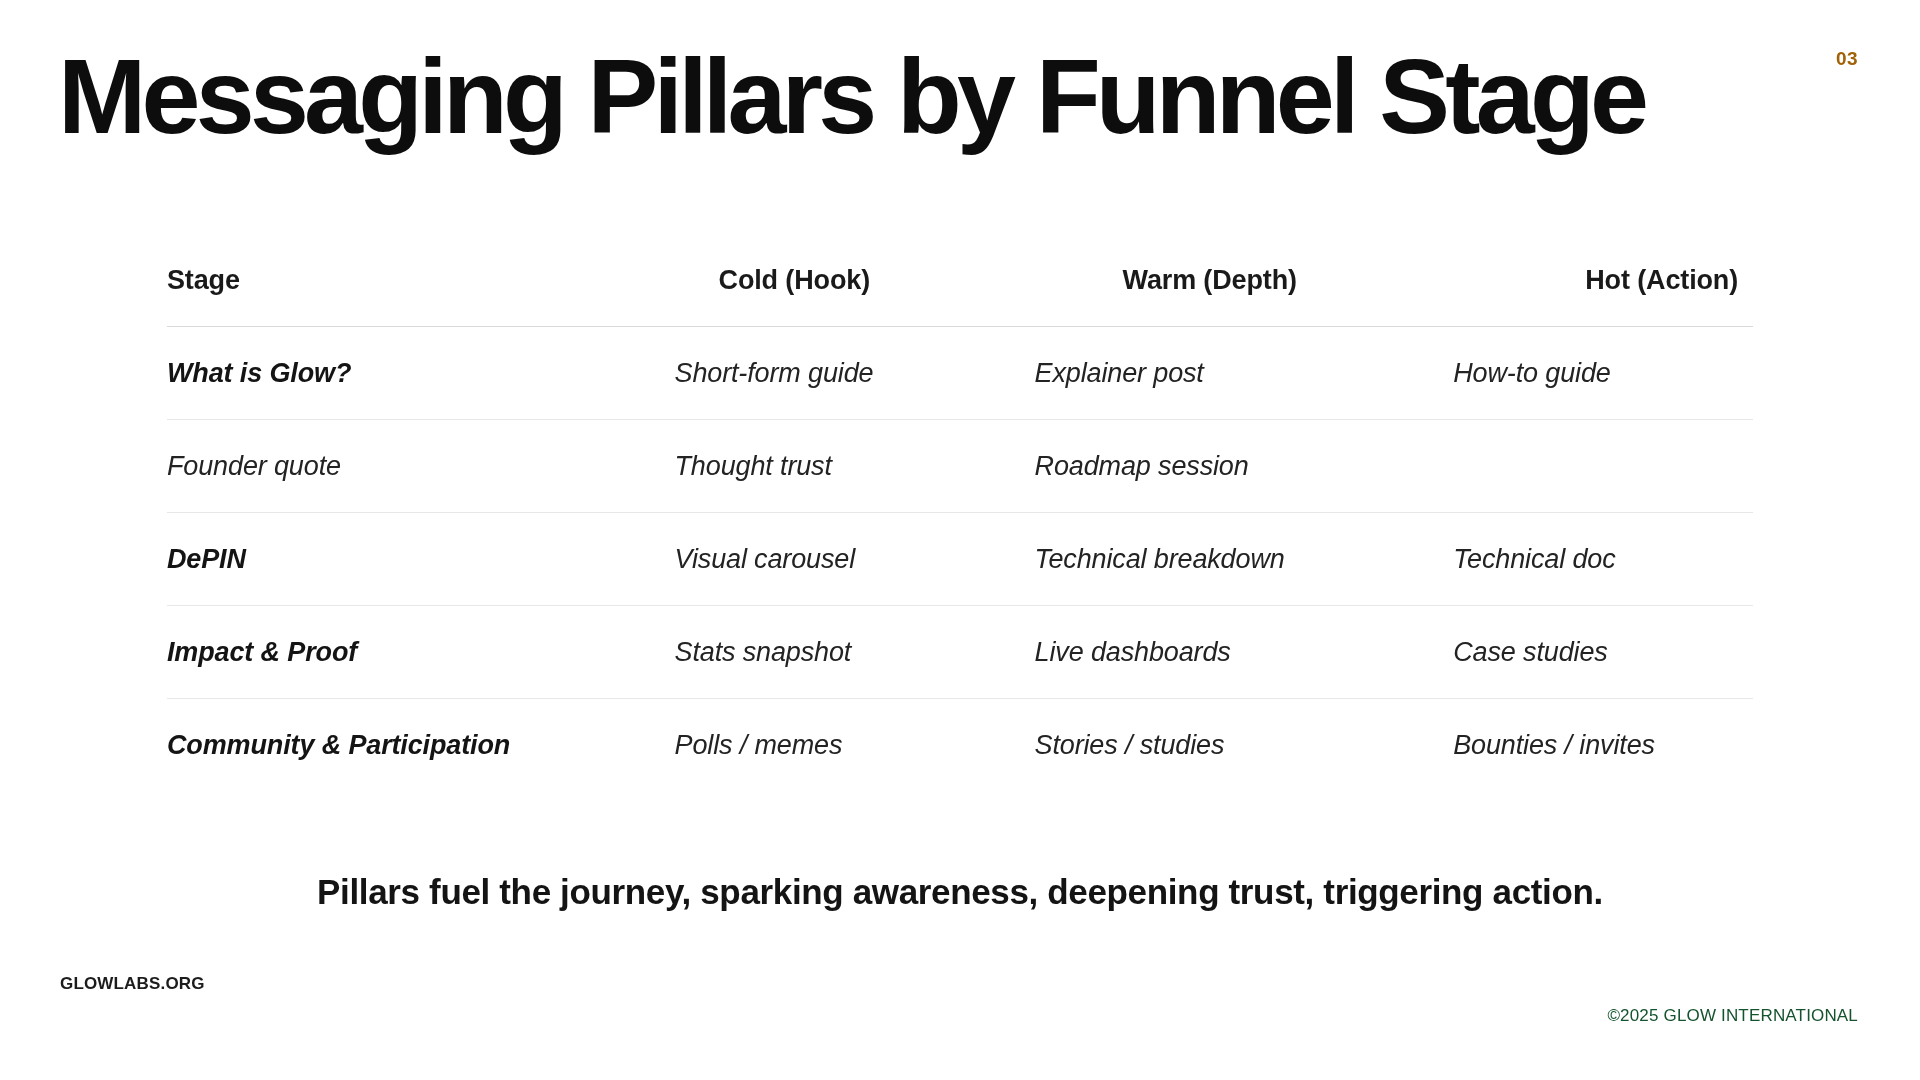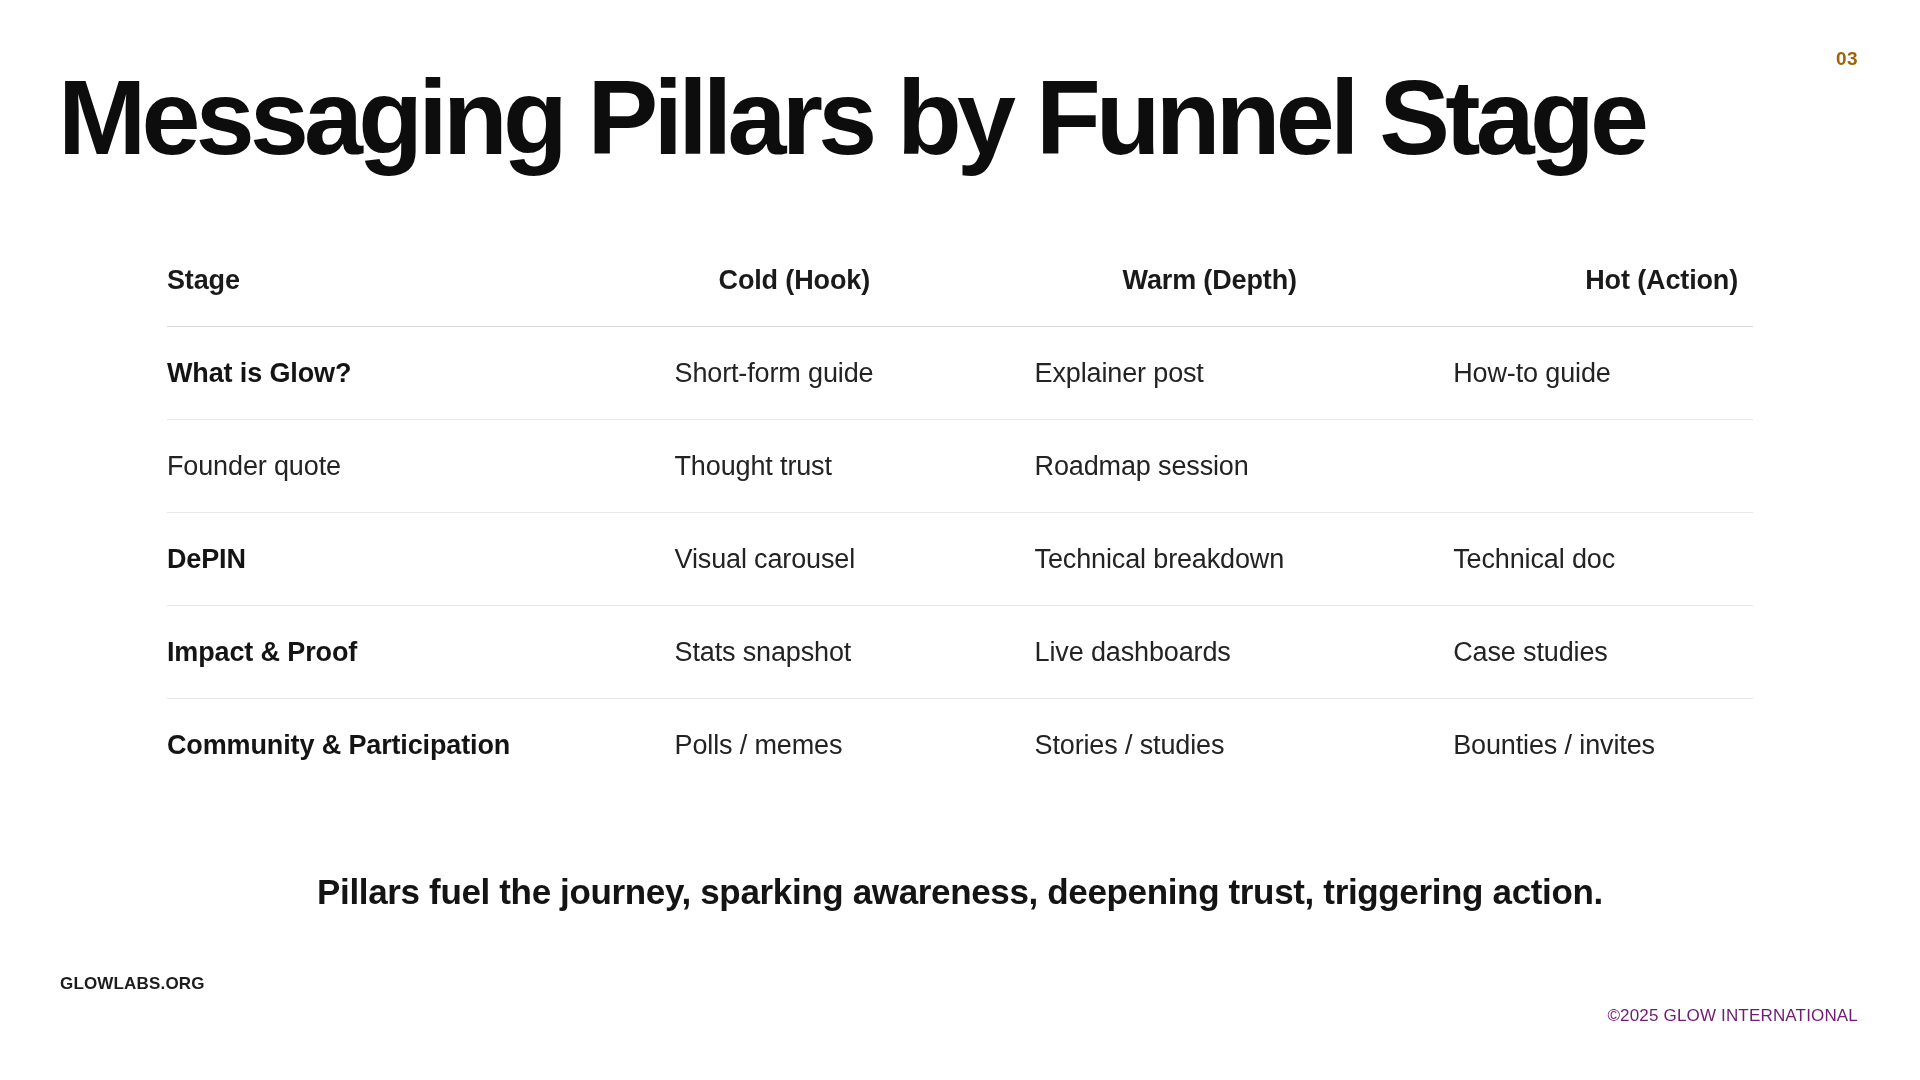--- a/index.html
+++ b/index.html
@@ -28,42 +28,41 @@
     position: absolute;
     left: 58px;
     top: 36px;
     width: 1810px;
     font-size: 106px;
     line-height: 1.15;
     font-weight: 700;
     letter-spacing: -0.045em;
     color: #0d0d0d;
     white-space: nowrap;
-    margin-top: 21px;
   }
 
   .pillar-table {
     position: absolute;
     left: 167px;
     top: 265px;
     width: 1586px;
   }
   .t-row {
     display: grid;
     grid-template-columns: 32% 22.7% 26.4% 18.9%;
     align-items: center;
     height: 93px;
   }
   .t-row.header {
     height: 62px;
     align-items: start;
     border-bottom: 1px solid #d9d9d9;
     gap: 44px;
   }
-  .t-row.body { border-bottom: 1px solid #e7e7e7; }
+  .t-row.body { border-bottom: 1px solid #e7e7e7; font-style: italic; }
   .t-row.body.last { border-bottom: none; }
   .t-cell {
     font-size: 27px;
     color: #232323;
     letter-spacing: -0.005em;
     white-space: nowrap;
   }
   .t-cell.head { font-weight: 700; color: #1a1a1a; }
   .t-cell.stage { font-weight: 700; color: #141414; }
 
@@ -88,21 +87,21 @@
     letter-spacing: 0.01em;
     color: #1c1c1c;
   }
   .footer-right {
     position: absolute;
     right: 62px;
     top: 1006px;
     font-size: 17px;
     font-weight: 400;
     letter-spacing: 0.01em;
-    color: #701a75;
+    color: #14532d;
   }
 </style>
 </head>
 <body>
 
 <div class="page-number">03</div>
 
 <h1 class="slide-title">Messaging Pillars by Funnel Stage</h1>
 
 <div class="pillar-table">

